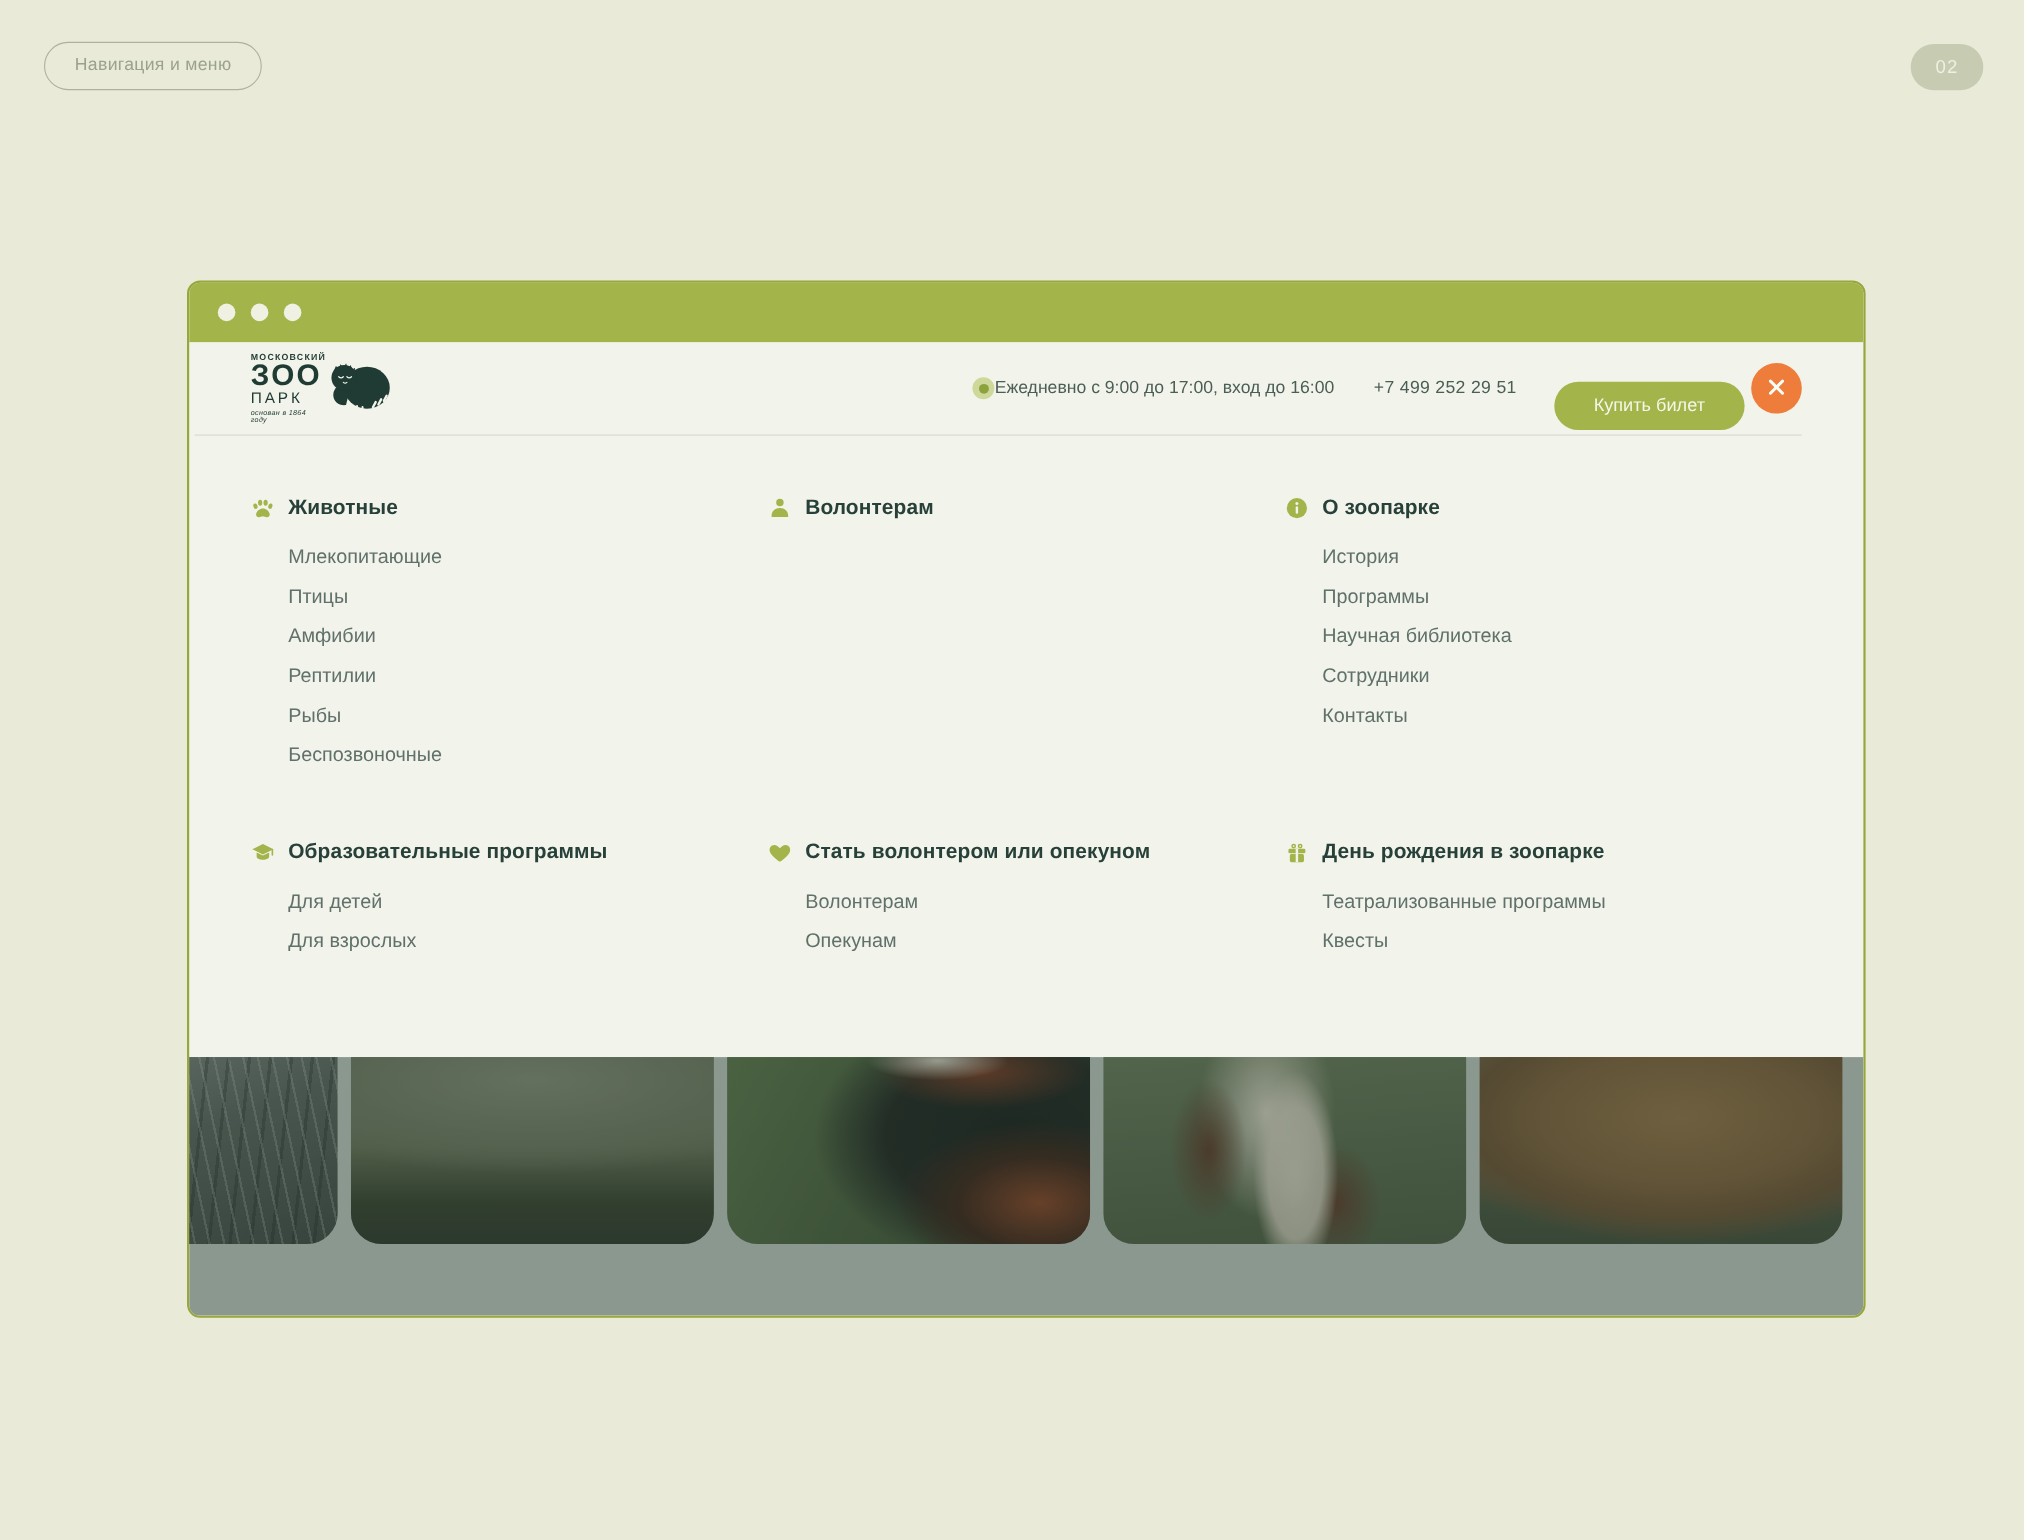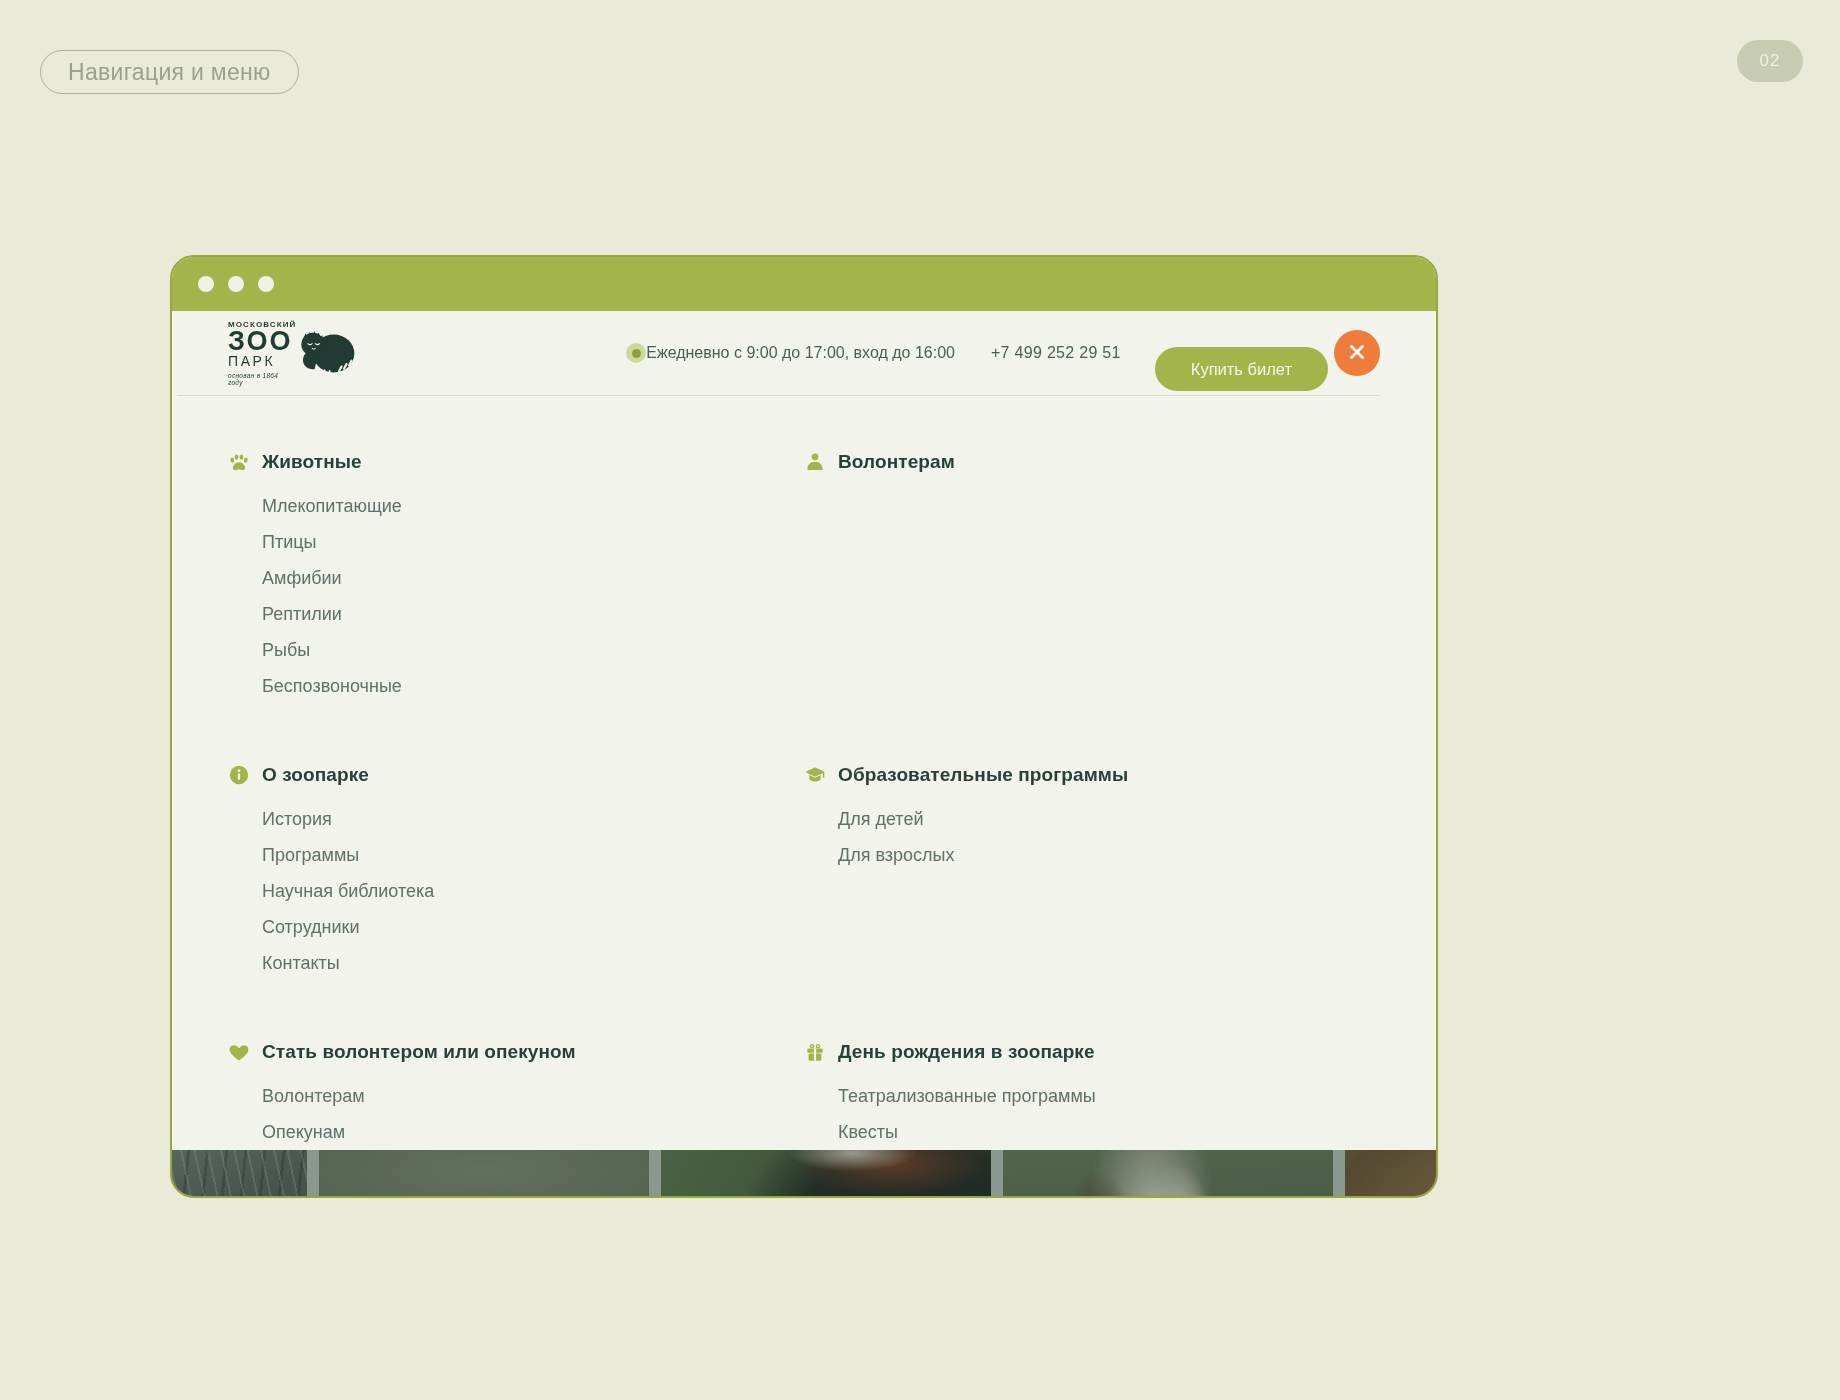--- a/index.html
+++ b/index.html
@@ -20,31 +20,31 @@
   *{margin:0;padding:0;box-sizing:border-box;}
   html,body{width:1840px;height:1400px;}
   body{
     position:relative;overflow:hidden;background:var(--page-bg);
     font-family:"Liberation Sans",sans-serif;
   }
   
   .tag-badge{
     position:absolute;left:40px;top:38px;height:44px;border-radius:22px;
     border:1.5px solid #acb29b;display:flex;align-items:center;padding:0 27px;
-    color:var(--badge-text);font-size:23px;letter-spacing:.3px;margin-top:12px;
+    color:var(--badge-text);font-size:16px;letter-spacing:.3px;
   }
   .num-badge{
     position:absolute;right:37px;top:40px;width:66px;height:42px;border-radius:21px;
     background:var(--badge-fill);color:#eef0e0;font-size:17px;
     display:flex;align-items:center;justify-content:center;letter-spacing:1px;
   }
   
   .window{
-    position:absolute;left:170px;top:255px;width:1268px;height:943px;
-    border-radius:24px;background:var(--cream);
+    position:absolute;left:170px;top:255px;width:1526px;height:943px;
+    border-radius:12px;background:var(--cream);
     border:2px solid var(--olive-deep);
     overflow:hidden;display:flex;flex-direction:column;
   }
   .titlebar{
     height:54px;flex:0 0 54px;background:var(--olive);
     display:flex;align-items:center;padding-left:26px;gap:14px;
   }
   .dot{width:16px;height:16px;border-radius:50%;background:var(--cream-dot);}
   
   .header{
@@ -71,21 +71,21 @@
     margin-top:32px;
   }
   .close-btn{
     margin-left:6px;width:46px;height:46px;border-radius:50%;background:var(--orange);
     border:none;display:flex;align-items:center;justify-content:center;cursor:pointer;
   }
   .divider{border-top:1px solid var(--divider);margin:0 56px 0 5px;}
   
   .menu{
     flex:1 1 auto;padding:54px 56px 0 56px;
-    display:grid;grid-template-columns:1fr 1fr;row-gap:59px;
+    display:grid;grid-template-columns:1fr 1fr 1fr;row-gap:59px;
     align-content:start;
   }
   .section{min-width:0;}
   .sec-head{display:flex;align-items:flex-start;gap:12px;}
   .sec-icon{width:22px;height:22px;flex:0 0 22px;margin-top:1px;}
   .sec-icon svg{width:22px;height:22px;display:block;}
   .sec-title{font-size:19px;font-weight:700;color:var(--dark);letter-spacing:.1px;line-height:24px;}
   .sec-items{list-style:none;margin:14px 0 0 34px;}
   .sec-items li{font-size:18px;line-height:36px;color:var(--item);cursor:pointer;}
   

